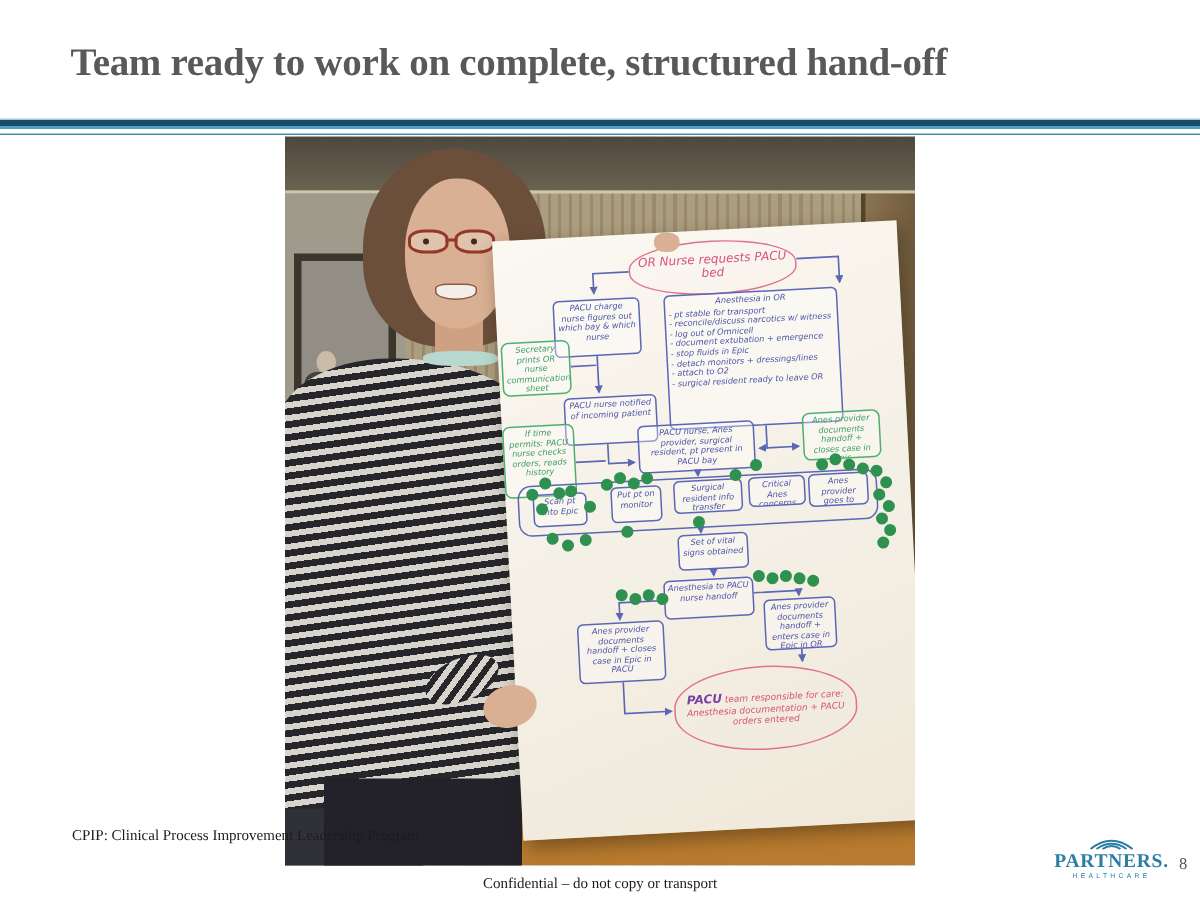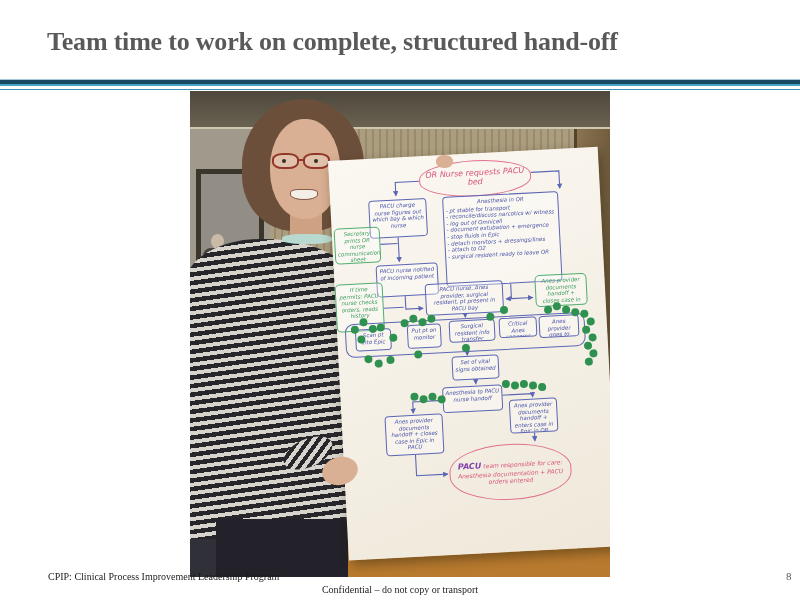--- a/index.html
+++ b/index.html
@@ -106,35 +106,35 @@
          64px 162px 0 0 #2f9150, 73px 158px 0 0 #2f9150, 82px 162px 0 0 #2f9150, 91px 159px 0 0 #2f9150,
          76px 194px 0 0 #2f9150, 124px 190px 0 0 #2f9150, 164px 154px 0 0 #2f9150, 150px 160px 0 0 #2f9150,
          208px 156px 0 0 #2f9150, 217px 153px 0 0 #2f9150, 226px 157px 0 0 #2f9150, 235px 160px 0 0 #2f9150,
          244px 162px 0 0 #2f9150, 250px 170px 0 0 #2f9150, 245px 178px 0 0 #2f9150, 251px 186px 0 0 #2f9150,
          246px 194px 0 0 #2f9150, 251px 202px 0 0 #2f9150, 246px 210px 0 0 #2f9150,
          70px 236px 0 0 #2f9150, 79px 239px 0 0 #2f9150, 88px 237px 0 0 #2f9150, 97px 240px 0 0 #2f9150,
          162px 228px 0 0 #2f9150, 171px 230px 0 0 #2f9150, 180px 229px 0 0 #2f9150, 189px 231px 0 0 #2f9150,
          198px 233px 0 0 #2f9150, 40px 165px 0 0 #2f9150;}
 
   
-  .footer-left{position:absolute;left:48px;top:571px;font:10px "Liberation Serif",serif;color:#1c1c1c;}
+  .footer-left{position:absolute;left:48px;top:552px;font:10px "Liberation Serif",serif;color:#1c1c1c;}
   .footer-center{position:absolute;left:400px;top:584px;transform:translateX(-50%);
         font:10px "Liberation Serif",serif;color:#1c1c1c;}
   .logo{position:absolute;left:700px;top:554px;width:82px;text-align:center;color:#2b7ea1;}
   .logo .arc{display:block;margin:0 auto;}
   .logo .nm{font:bold 13px "Liberation Serif",serif;letter-spacing:.5px;line-height:1;}
   .logo .sub{font:4.5px "Liberation Sans",sans-serif;letter-spacing:2.2px;line-height:1.6;}
   .pagenum{position:absolute;left:786px;top:570px;font:11px "Liberation Serif",serif;color:#555;}
 </style>
 </head>
 <body>
 
 <div class="slide">
 
-  <h1 class="title">Team time to work on complete, structured hand-off</h1>
+  <h1 class="title">Team ready to work on complete, structured hand-off</h1>
   <div class="rule">
     <div class="l1"></div>
     <div class="l2"></div>
     <div class="l3"></div>
     <div class="l4"></div>
     <div class="l5"></div>
   </div>
 
   <div class="photo">
     <div class="wood-grain"></div>
@@ -234,15 +234,26 @@
     </div>
 
     <div class="sleeve"></div>
     <div class="hand"></div>
     <div class="fingers"></div>
   </div>
 
   <div class="footer-left">CPIP: Clinical Process Improvement Leadership Program</div>
   <div class="footer-center">Confidential – do not copy or transport</div>
 
+  <div class="logo">
+    <svg class="arc" width="44" height="13" viewBox="0 0 44 13">
+      <g fill="none" stroke="#2b7ea1" stroke-width="1.3">
+        <path d="M8,12 Q22,1 36,12"></path>
+        <path d="M12,12 Q22,5 32,12"></path>
+        <path d="M16,12 Q22,8 28,12"></path>
+      </g>
+    </svg>
+    <div class="nm">PARTNERS.</div>
+    <div class="sub">HEALTHCARE</div>
+  </div>
   <div class="pagenum">8</div>
 
 </div>
 
 </body></html>

